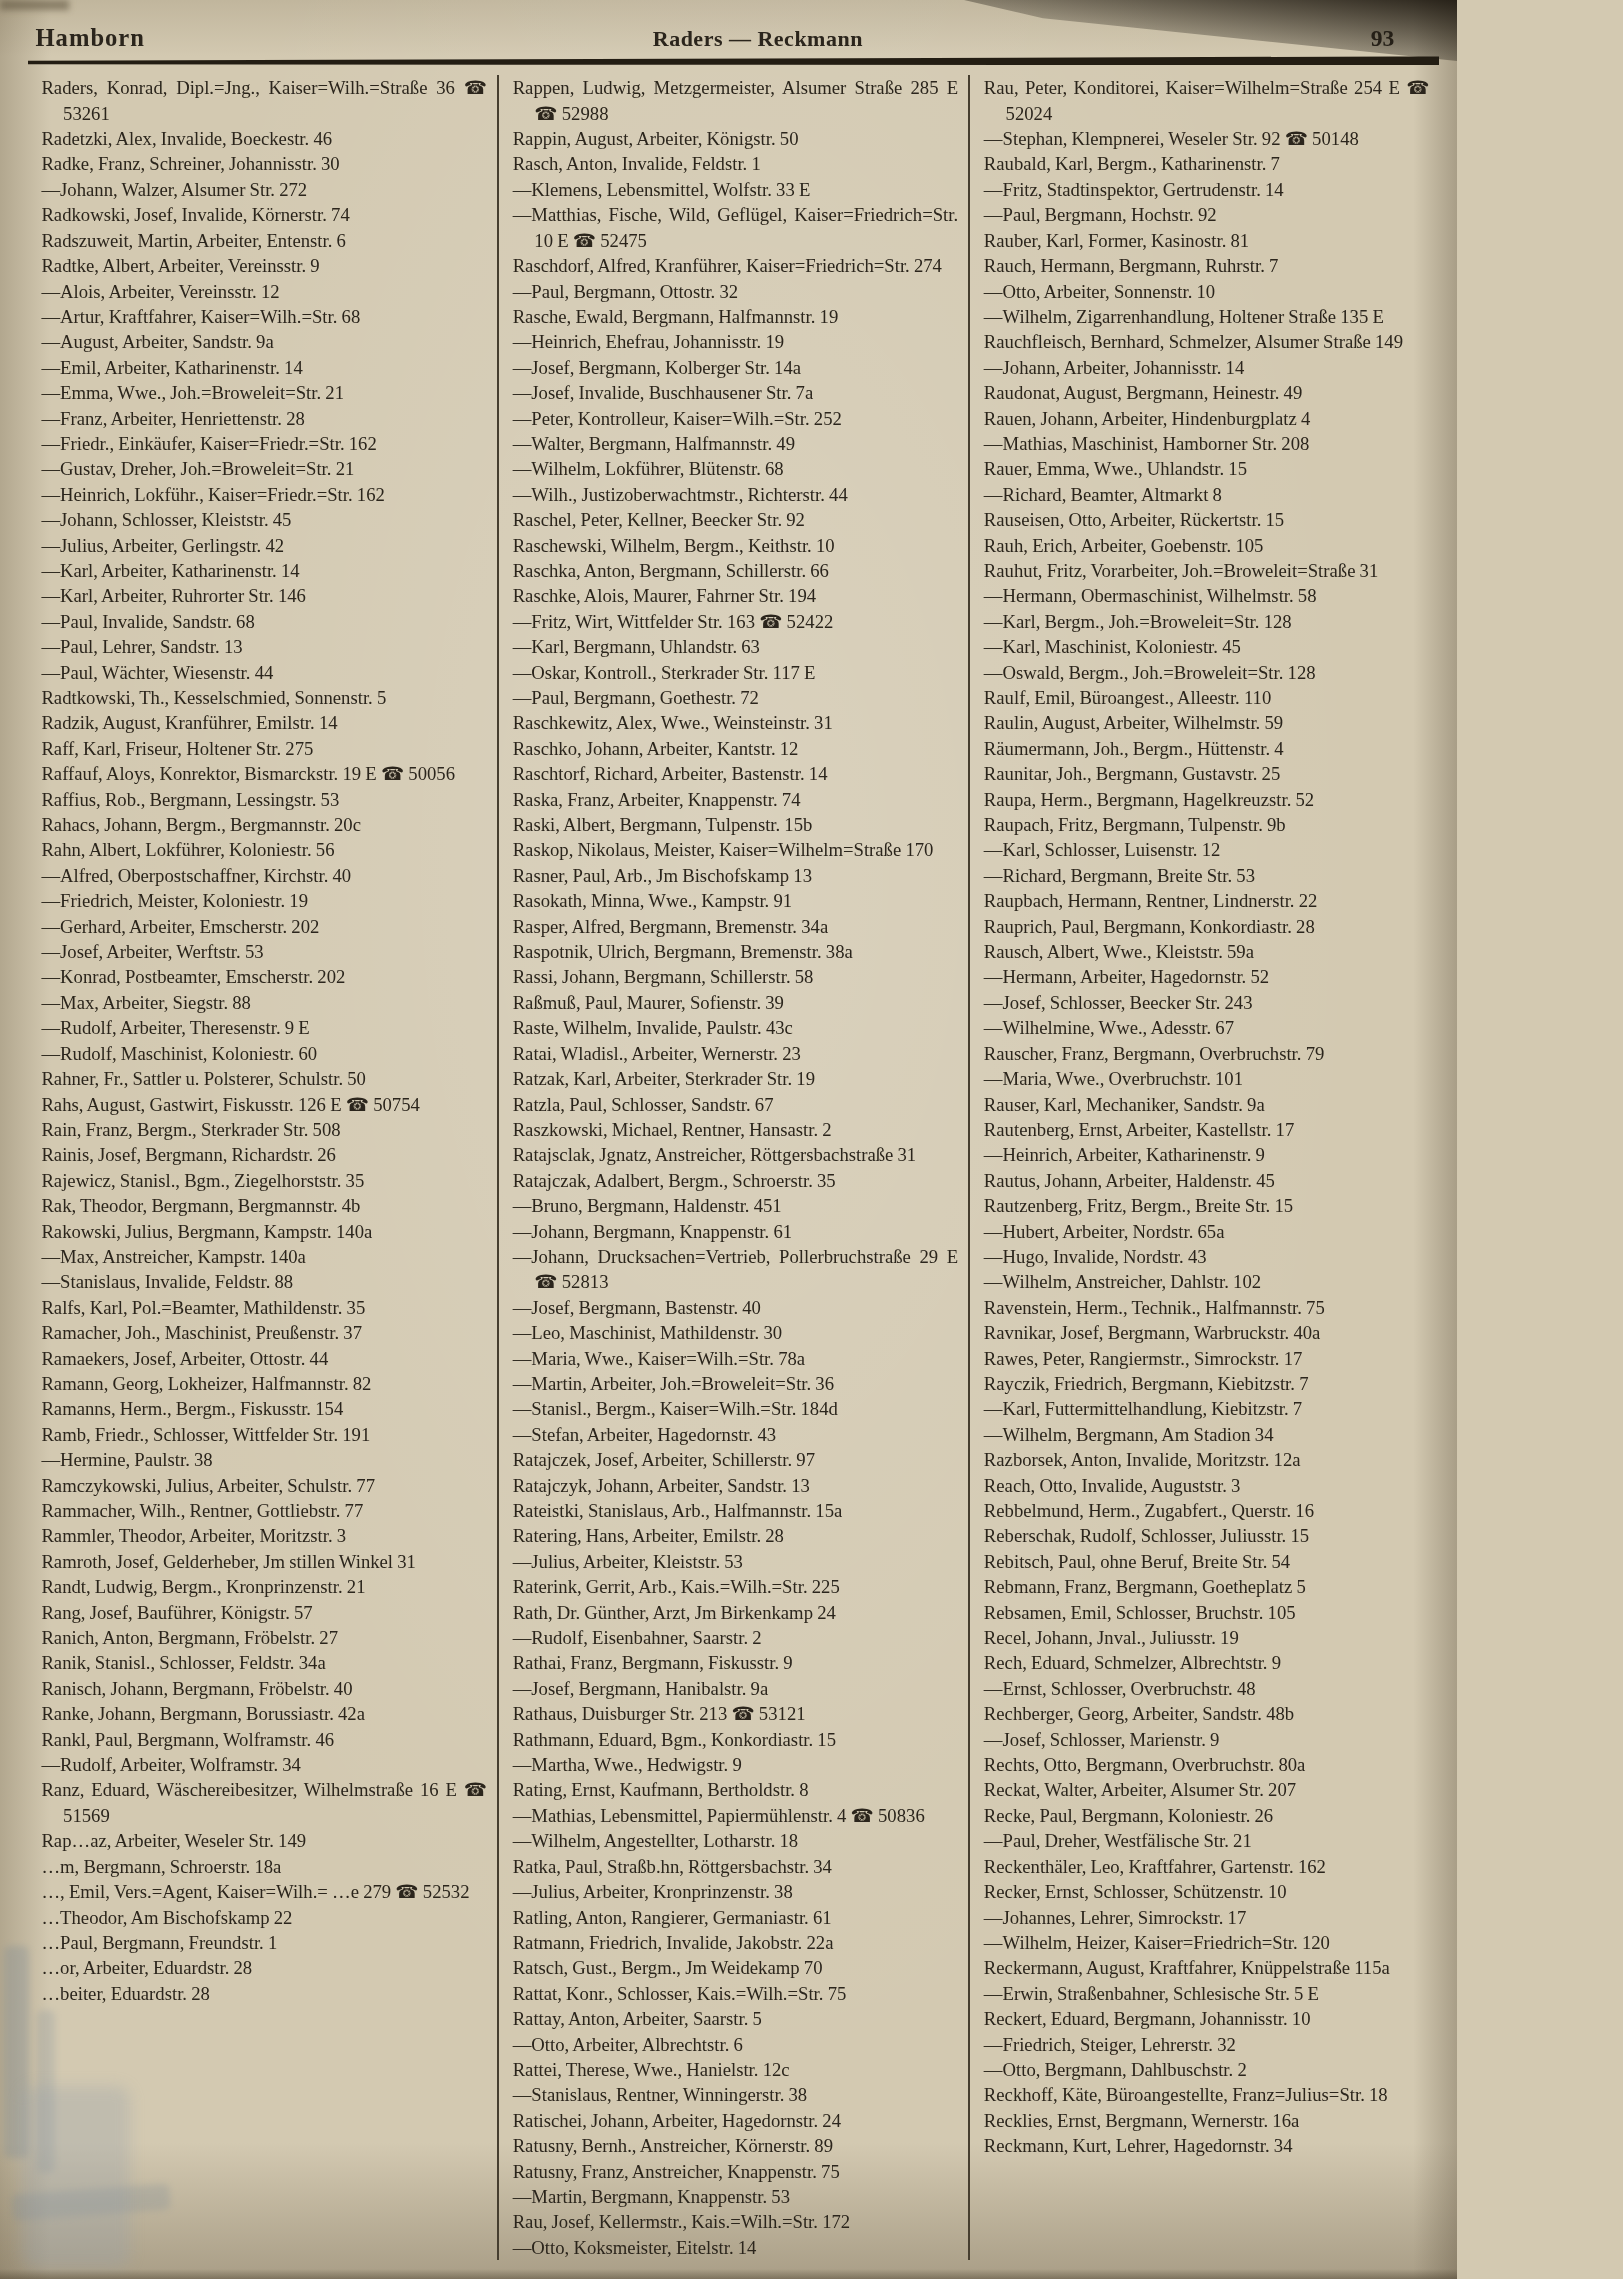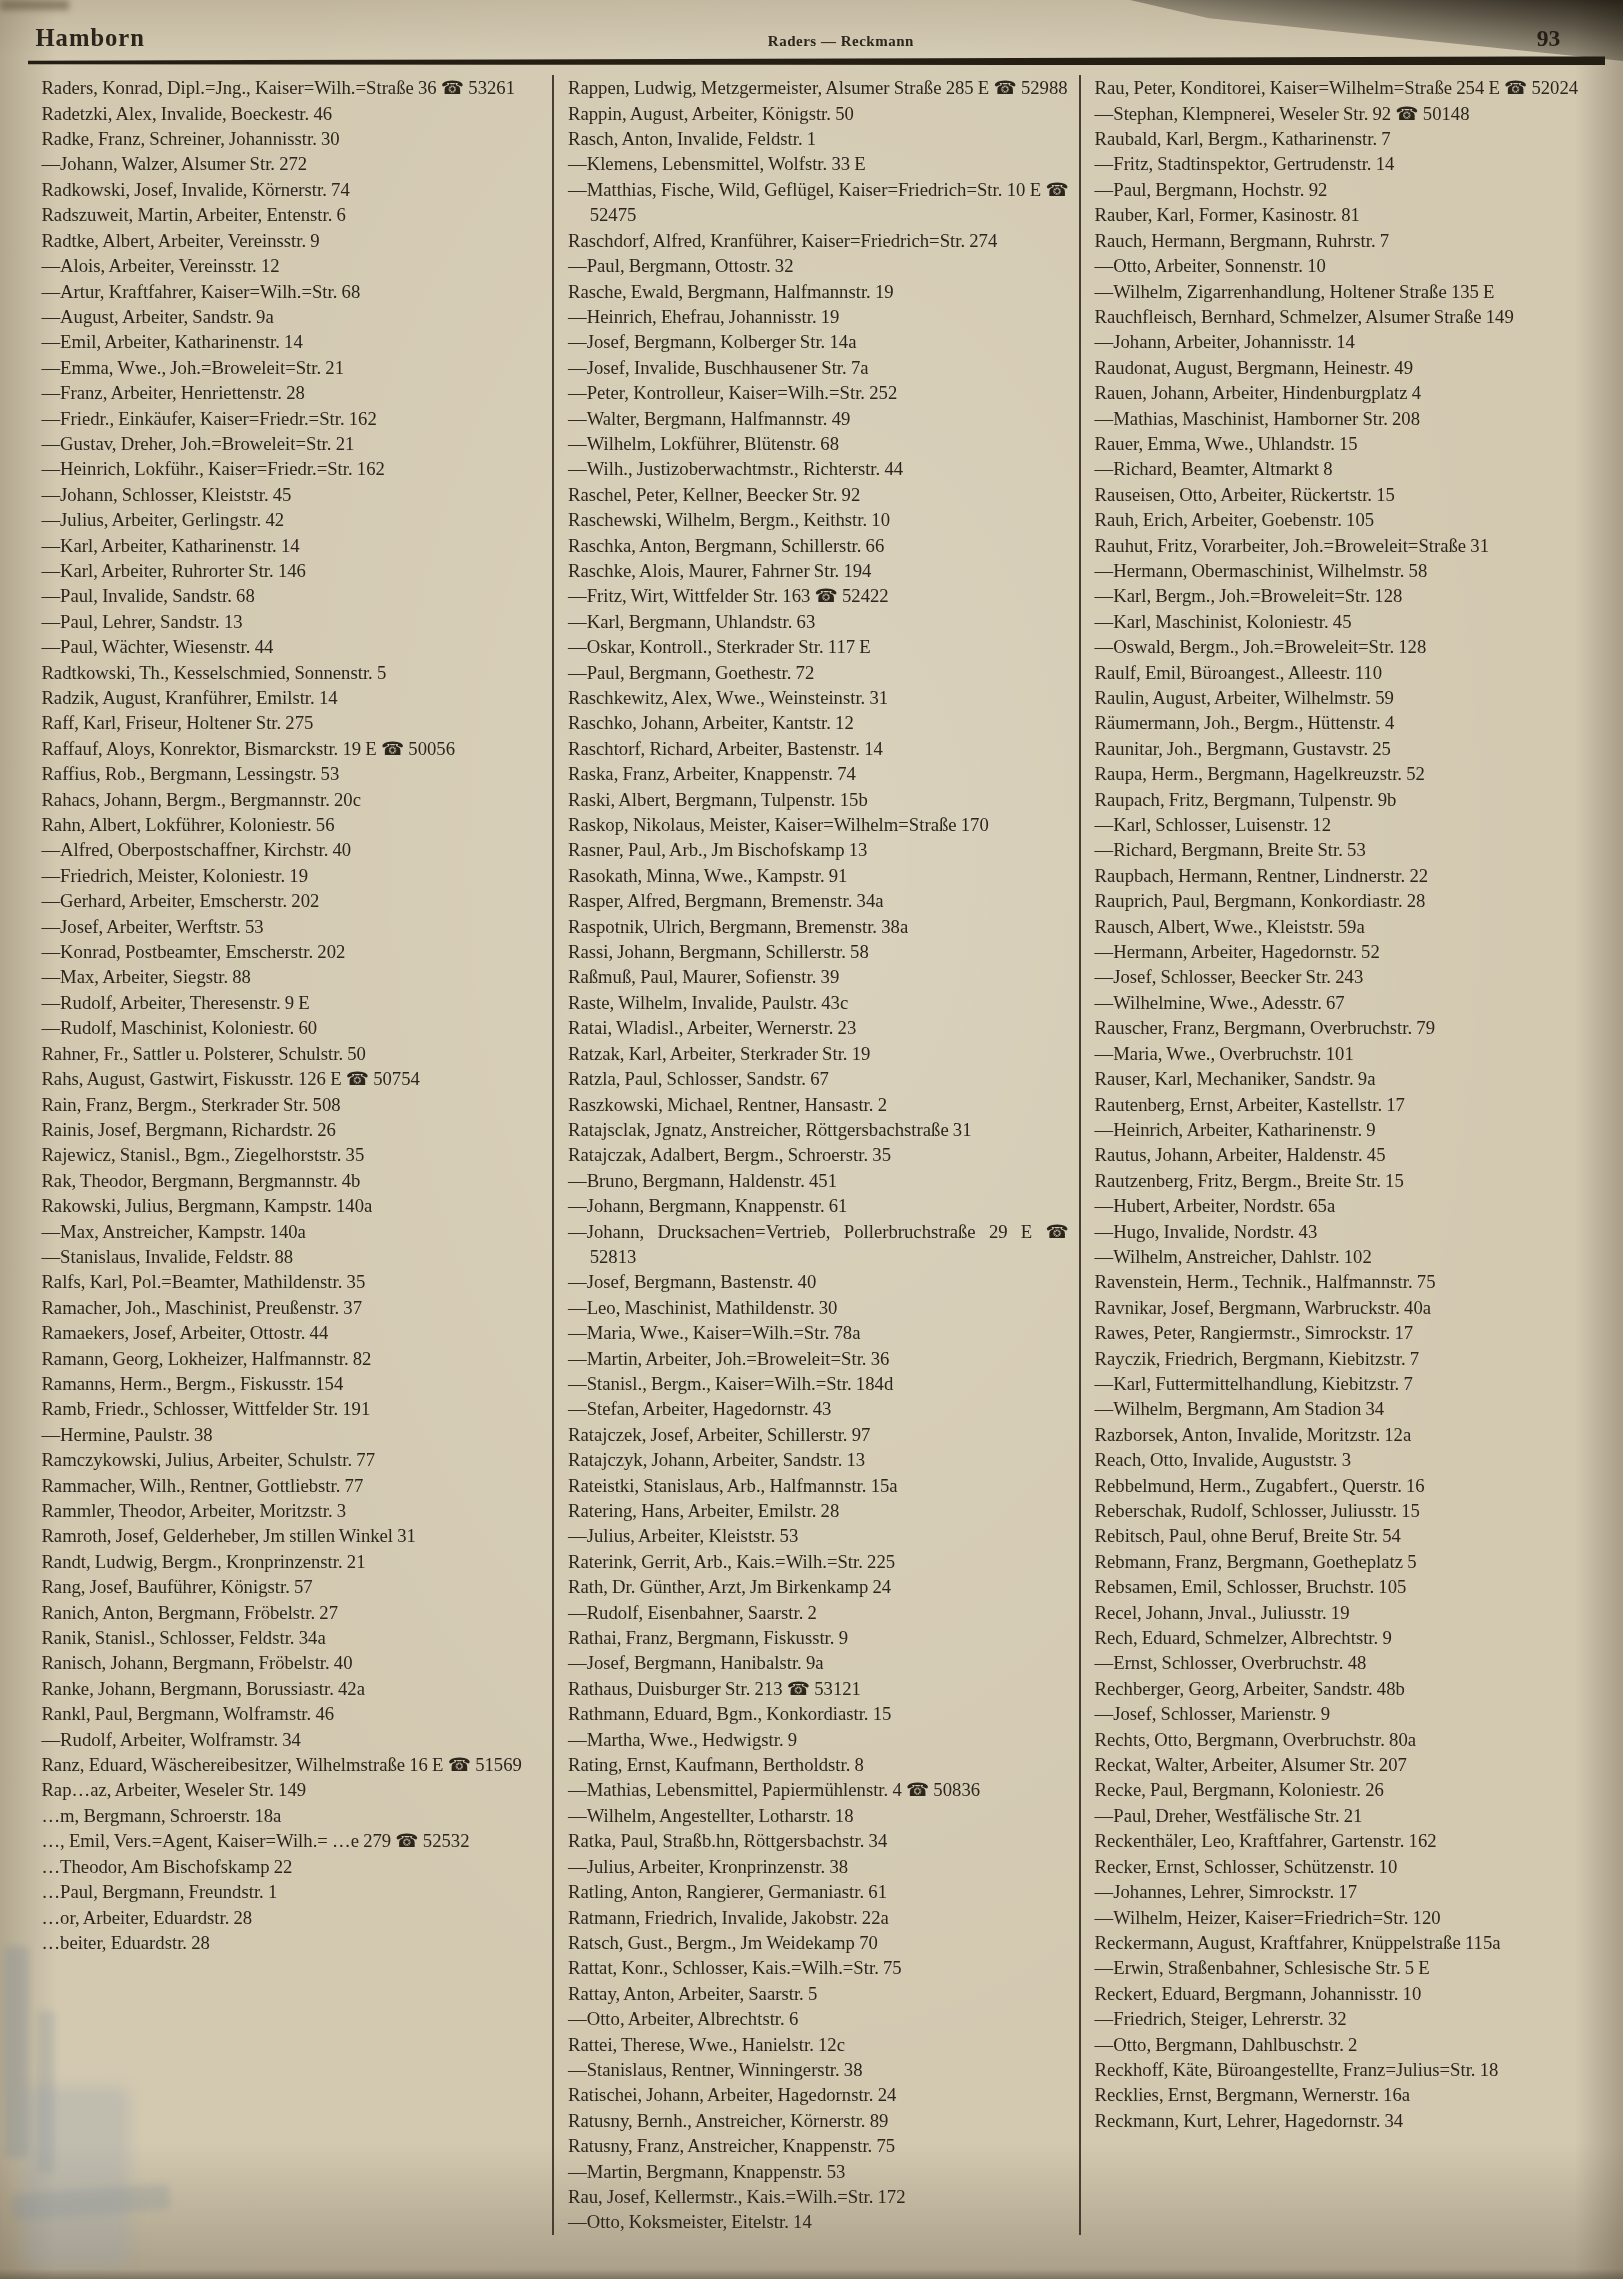--- a/index.html
+++ b/index.html
@@ -1,32 +1,32 @@
 <!DOCTYPE html>
 <html style="--paper: #d3c9b1; --ink: #2b251c; --stamp: #6f8294; --rule: #231d13;"><head>
 <meta charset="utf-8">
 <title>Hamborn — Raders — Reckmann</title>
 <style>
   html,body{margin:0;padding:0;}
   body{width:1623px;height:2279px;overflow:hidden;background:var(--paper,#d3c9b1);}
   .page{
-    position:relative;width:1623px;height:2279px;overflow:hidden;
+    position:relative;width:1457px;height:2279px;overflow:hidden;
     color:var(--ink,#2b251c);
     font-family:"Liberation Serif",serif;
     background:
       radial-gradient(ellipse at 50% 38%, rgba(255,255,255,.16), rgba(255,255,255,0) 62%),
       linear-gradient(to right, rgba(92,78,52,.28), rgba(0,0,0,0) 3.5%, rgba(0,0,0,0) 97%, rgba(70,58,38,.30)),
       linear-gradient(to bottom, rgba(110,95,65,.18), rgba(0,0,0,0) 2.5%, rgba(0,0,0,0) 94%, rgba(80,66,44,.32)),
       var(--paper,#d3c9b1);
     box-sizing:border-box;
     padding:23.6px 17.7px 0 27.6px;
   }
   .header{display:flex;align-items:baseline;font-weight:bold;}
   .h-left{font-size:24.6px;letter-spacing:1px;margin-left:7.9px;}
-  .h-center{flex:1;text-align:center;font-size:15px;letter-spacing:0.5px;}
+  .h-center{flex:1;text-align:center;font-size:22px;letter-spacing:0.5px;}
   .h-right{font-size:23.6px;margin-right:45px;}
   .header-rule{height:8.9px;margin-top:4.9px;background:var(--rule,#231d13);
     clip-path:polygon(0 48%, 97% 0, 100% 0, 100% 100%, 0 88%);}
   .columns{display:flex;padding-top:9.9px;}
   .col{flex:1 1 0;min-width:0;padding:0 9.9px 0 13.8px;box-sizing:border-box;}
   .col-sep{border-left:2px solid #463e2f;}
   .entry{
     font-size:18.7px;line-height:25.4px;
     text-align:justify;text-align-last:left;
     padding-left:21.7px;text-indent:-21.7px;

